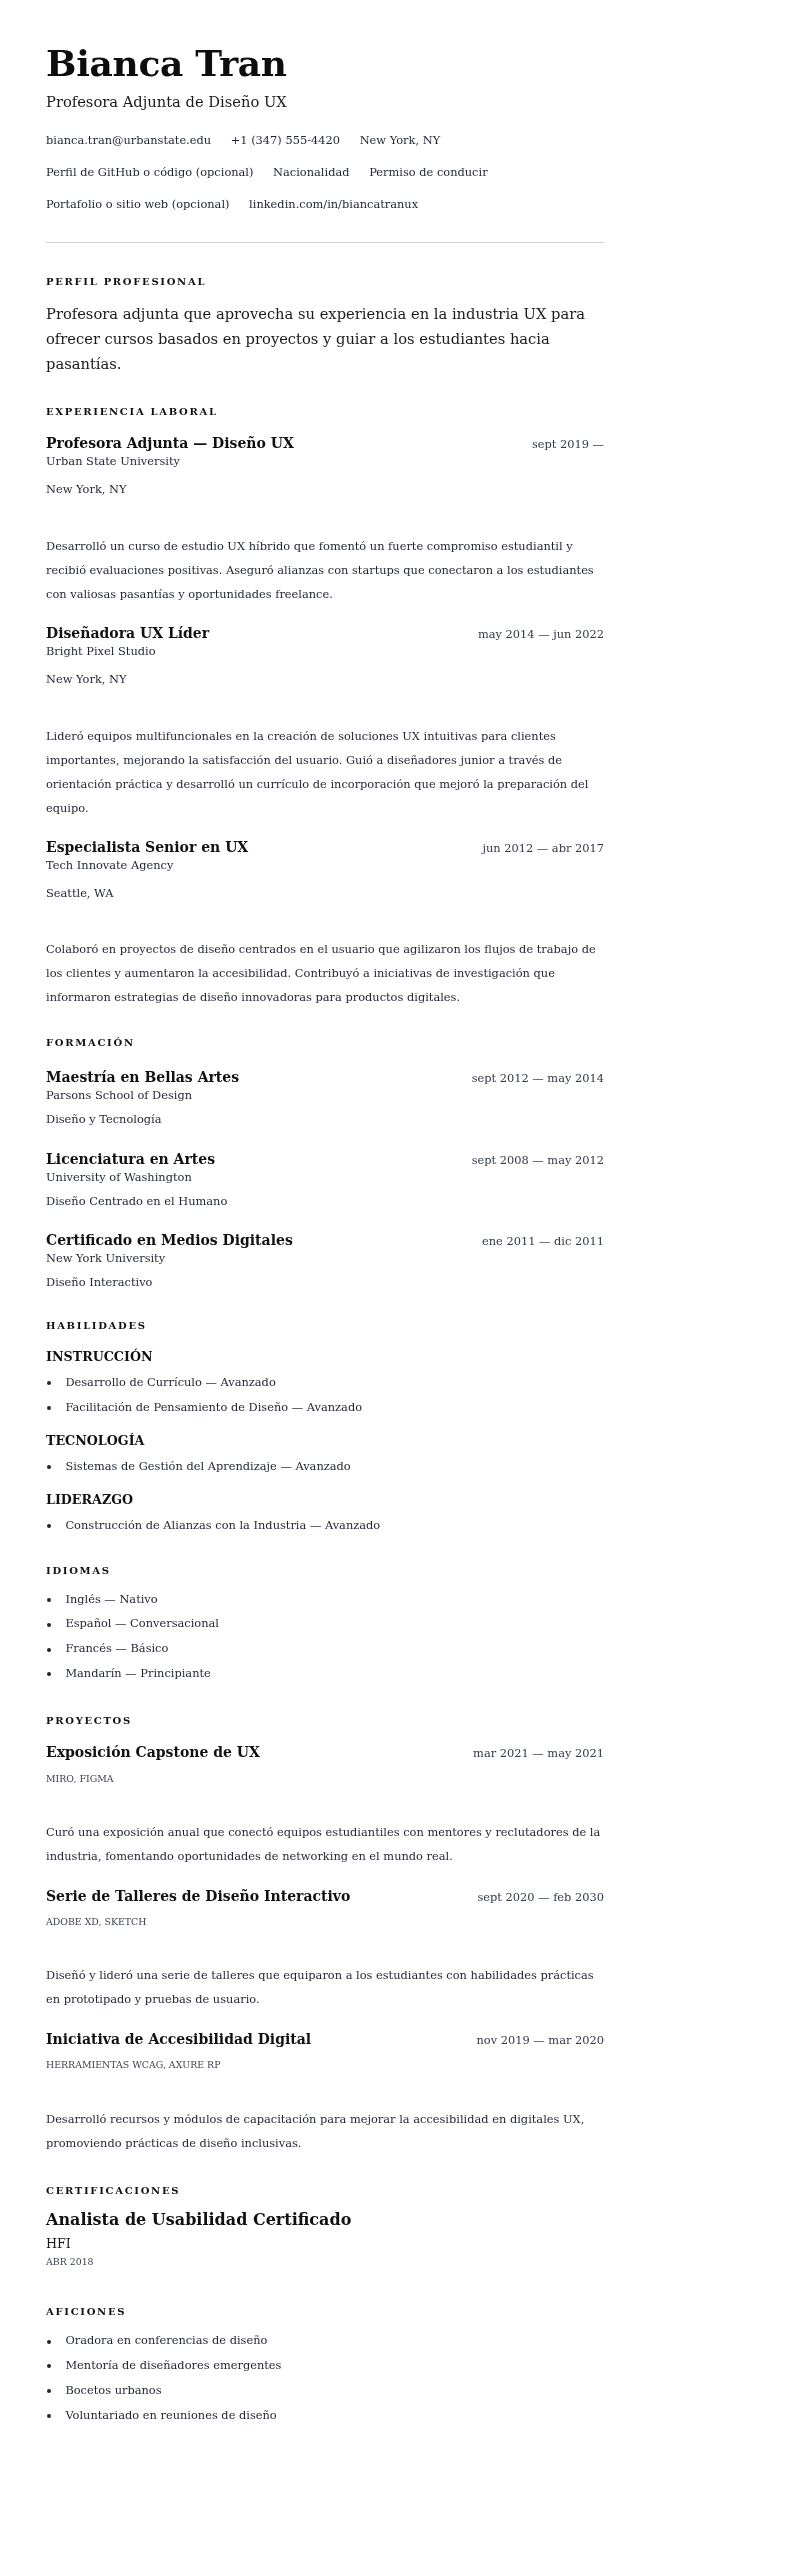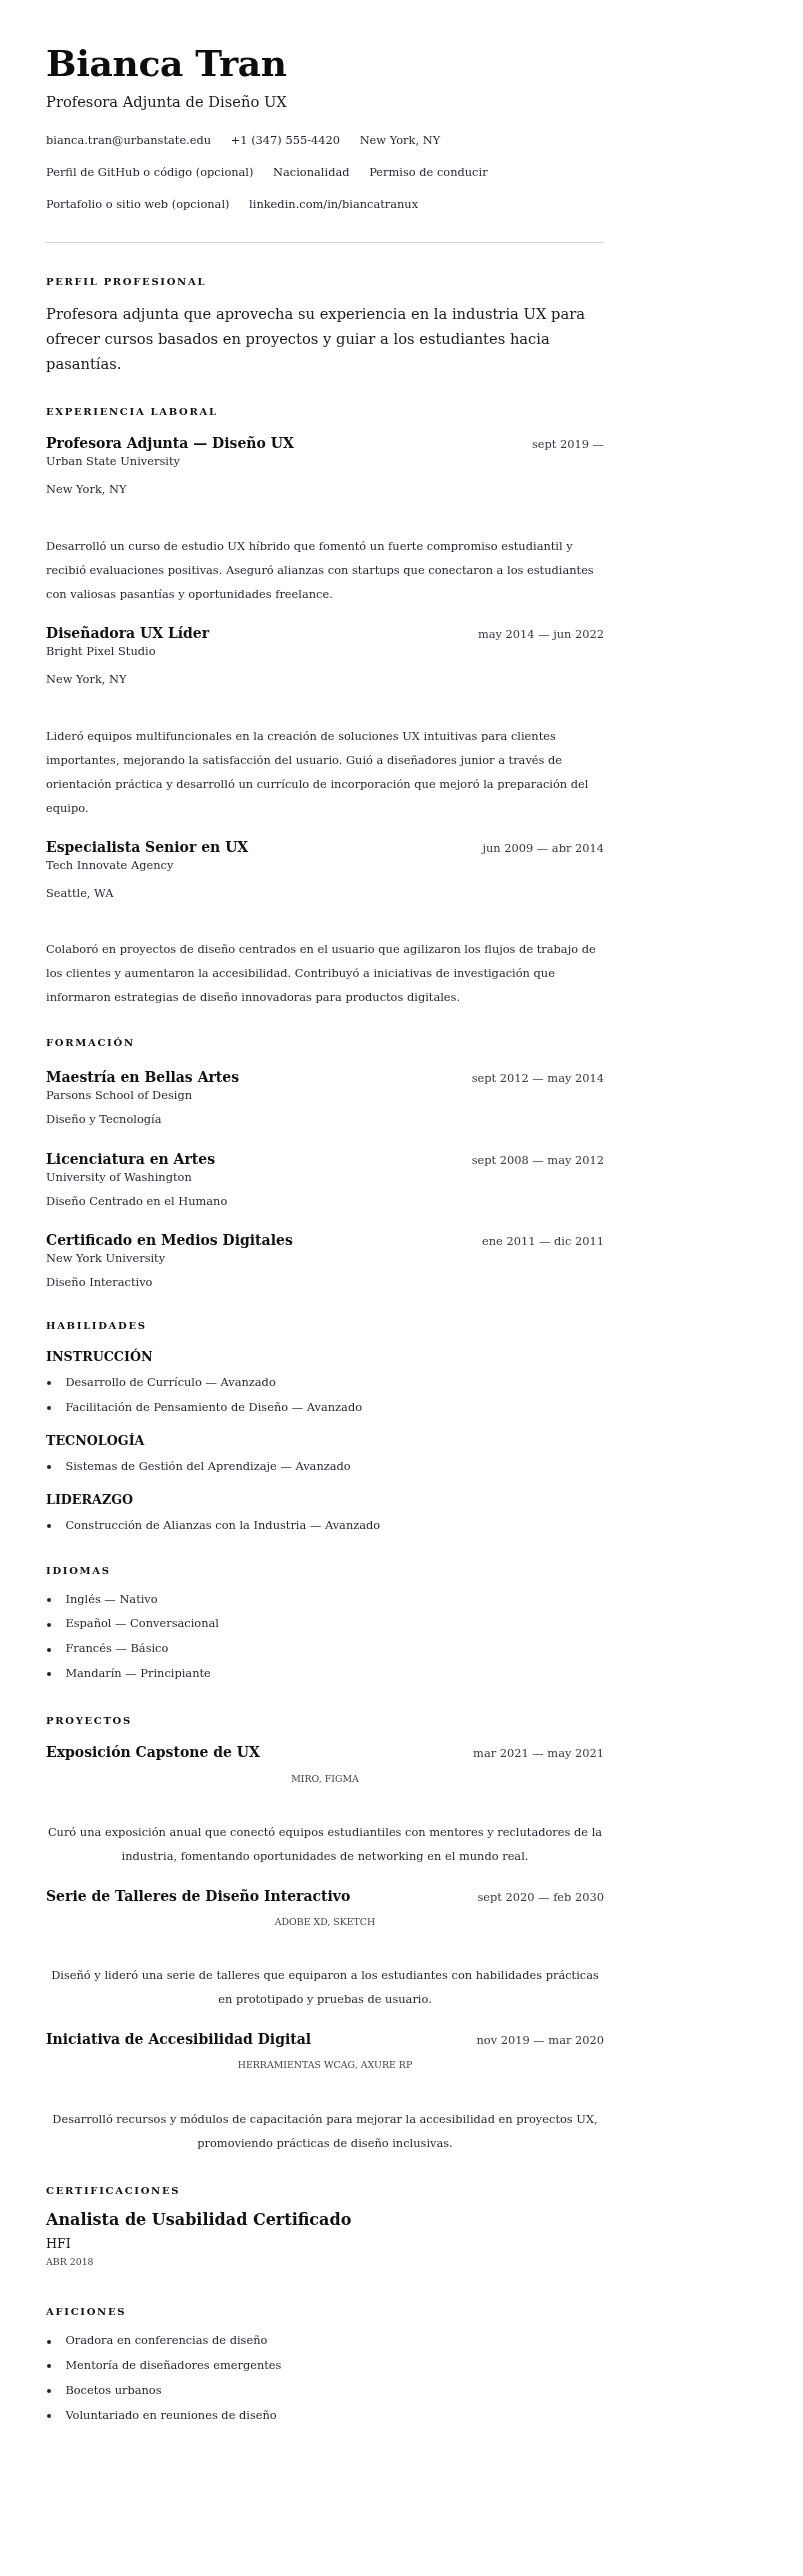--- a/index.html
+++ b/index.html
@@ -130,21 +130,21 @@
       color: #3a3f4a;
       margin-top: 9.4px;
       text-transform: uppercase;
     }
     .proj-desc {
       font-size: 11.4px;
       line-height: 24px;
       margin-top: 35px;
       color: #1f2430;
     }
-    .proj-entry { margin-bottom: 17.4px; text-align: center; }
+    .proj-entry { margin-bottom: 17.4px; }
     .cert-title {
       font-size: 16px;
       font-weight: bold;
       color: #111;
       line-height: 17.4px;
     }
     .cert-issuer {
       font-size: 12.7px;
       line-height: 20px;
       margin-top: 5.4px;
@@ -208,21 +208,21 @@
         <div class="entry-date">may 2014 — jun 2022</div>
       </div>
       <div class="entry-sub">Bright Pixel Studio</div>
       <div class="entry-loc">New York, NY</div>
       <p class="entry-desc">Lideró equipos multifuncionales en la creación de soluciones UX intuitivas para clientes importantes, mejorando la satisfacción del usuario. Guió a diseñadores junior a través de orientación práctica y desarrolló un currículo de incorporación que mejoró la preparación del equipo.</p>
     </div>
 
     <div class="entry">
       <div class="entry-head">
         <div class="entry-title">Especialista Senior en UX</div>
-        <div class="entry-date">jun 2009 — abr 2014</div>
+        <div class="entry-date">jun 2012 — abr 2017</div>
       </div>
       <div class="entry-sub">Tech Innovate Agency</div>
       <div class="entry-loc">Seattle, WA</div>
       <p class="entry-desc">Colaboró en proyectos de diseño centrados en el usuario que agilizaron los flujos de trabajo de los clientes y aumentaron la accesibilidad. Contribuyó a iniciativas de investigación que informaron estrategias de diseño innovadoras para productos digitales.</p>
     </div>
   </section>
 
   <section class="section" style="margin-top:27px;">
     <h2 class="section-title" style="margin-bottom:17.4px;">Formación</h2>
 
@@ -310,21 +310,21 @@
       <div class="proj-meta">ADOBE XD, SKETCH</div>
       <p class="proj-desc">Diseñó y lideró una serie de talleres que equiparon a los estudiantes con habilidades prácticas en prototipado y pruebas de usuario.</p>
     </div>
 
     <div class="proj-entry">
       <div class="entry-head">
         <div class="entry-title">Iniciativa de Accesibilidad Digital</div>
         <div class="entry-date">nov 2019 — mar 2020</div>
       </div>
       <div class="proj-meta">HERRAMIENTAS WCAG, AXURE RP</div>
-      <p class="proj-desc">Desarrolló recursos y módulos de capacitación para mejorar la accesibilidad en proyectos UX, promoviendo prácticas de diseño inclusivas.</p>
+      <p class="proj-desc">Desarrolló recursos y módulos de capacitación para mejorar la accesibilidad en digitales UX, promoviendo prácticas de diseño inclusivas.</p>
     </div>
   </section>
 
   <section class="section" style="margin-top:29.5px;">
     <h2 class="section-title" style="margin-bottom:13.4px;">Certificaciones</h2>
     <div>
       <div class="cert-title">Analista de Usabilidad Certificado</div>
       <div class="cert-issuer">HFI</div>
       <div class="cert-date">ABR 2018</div>
     </div>

